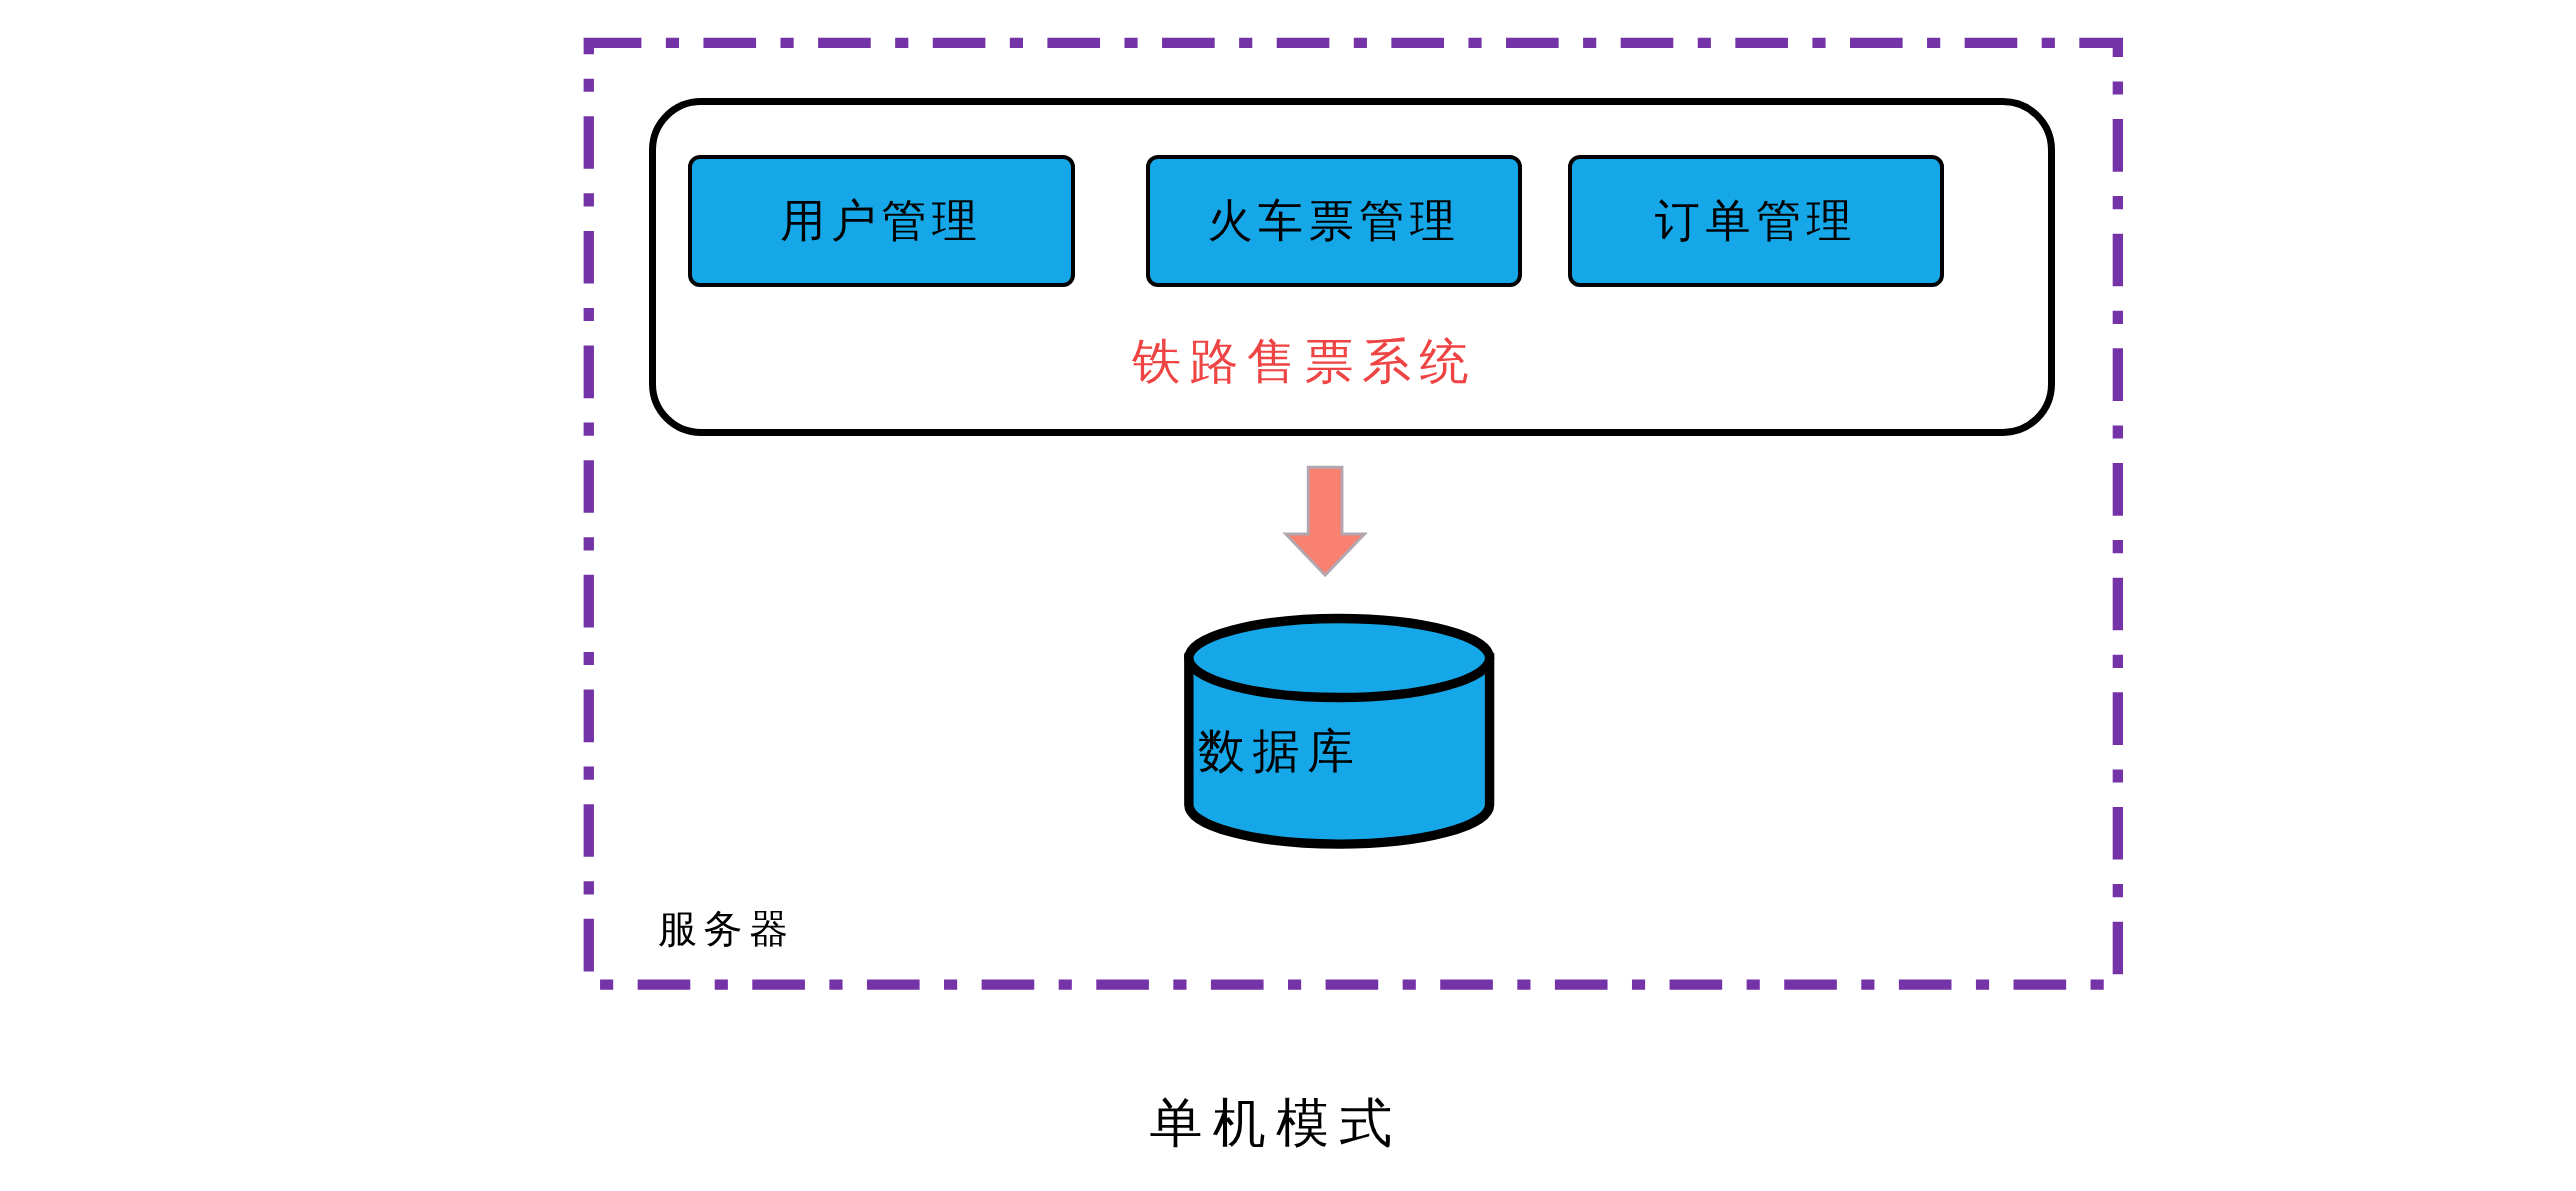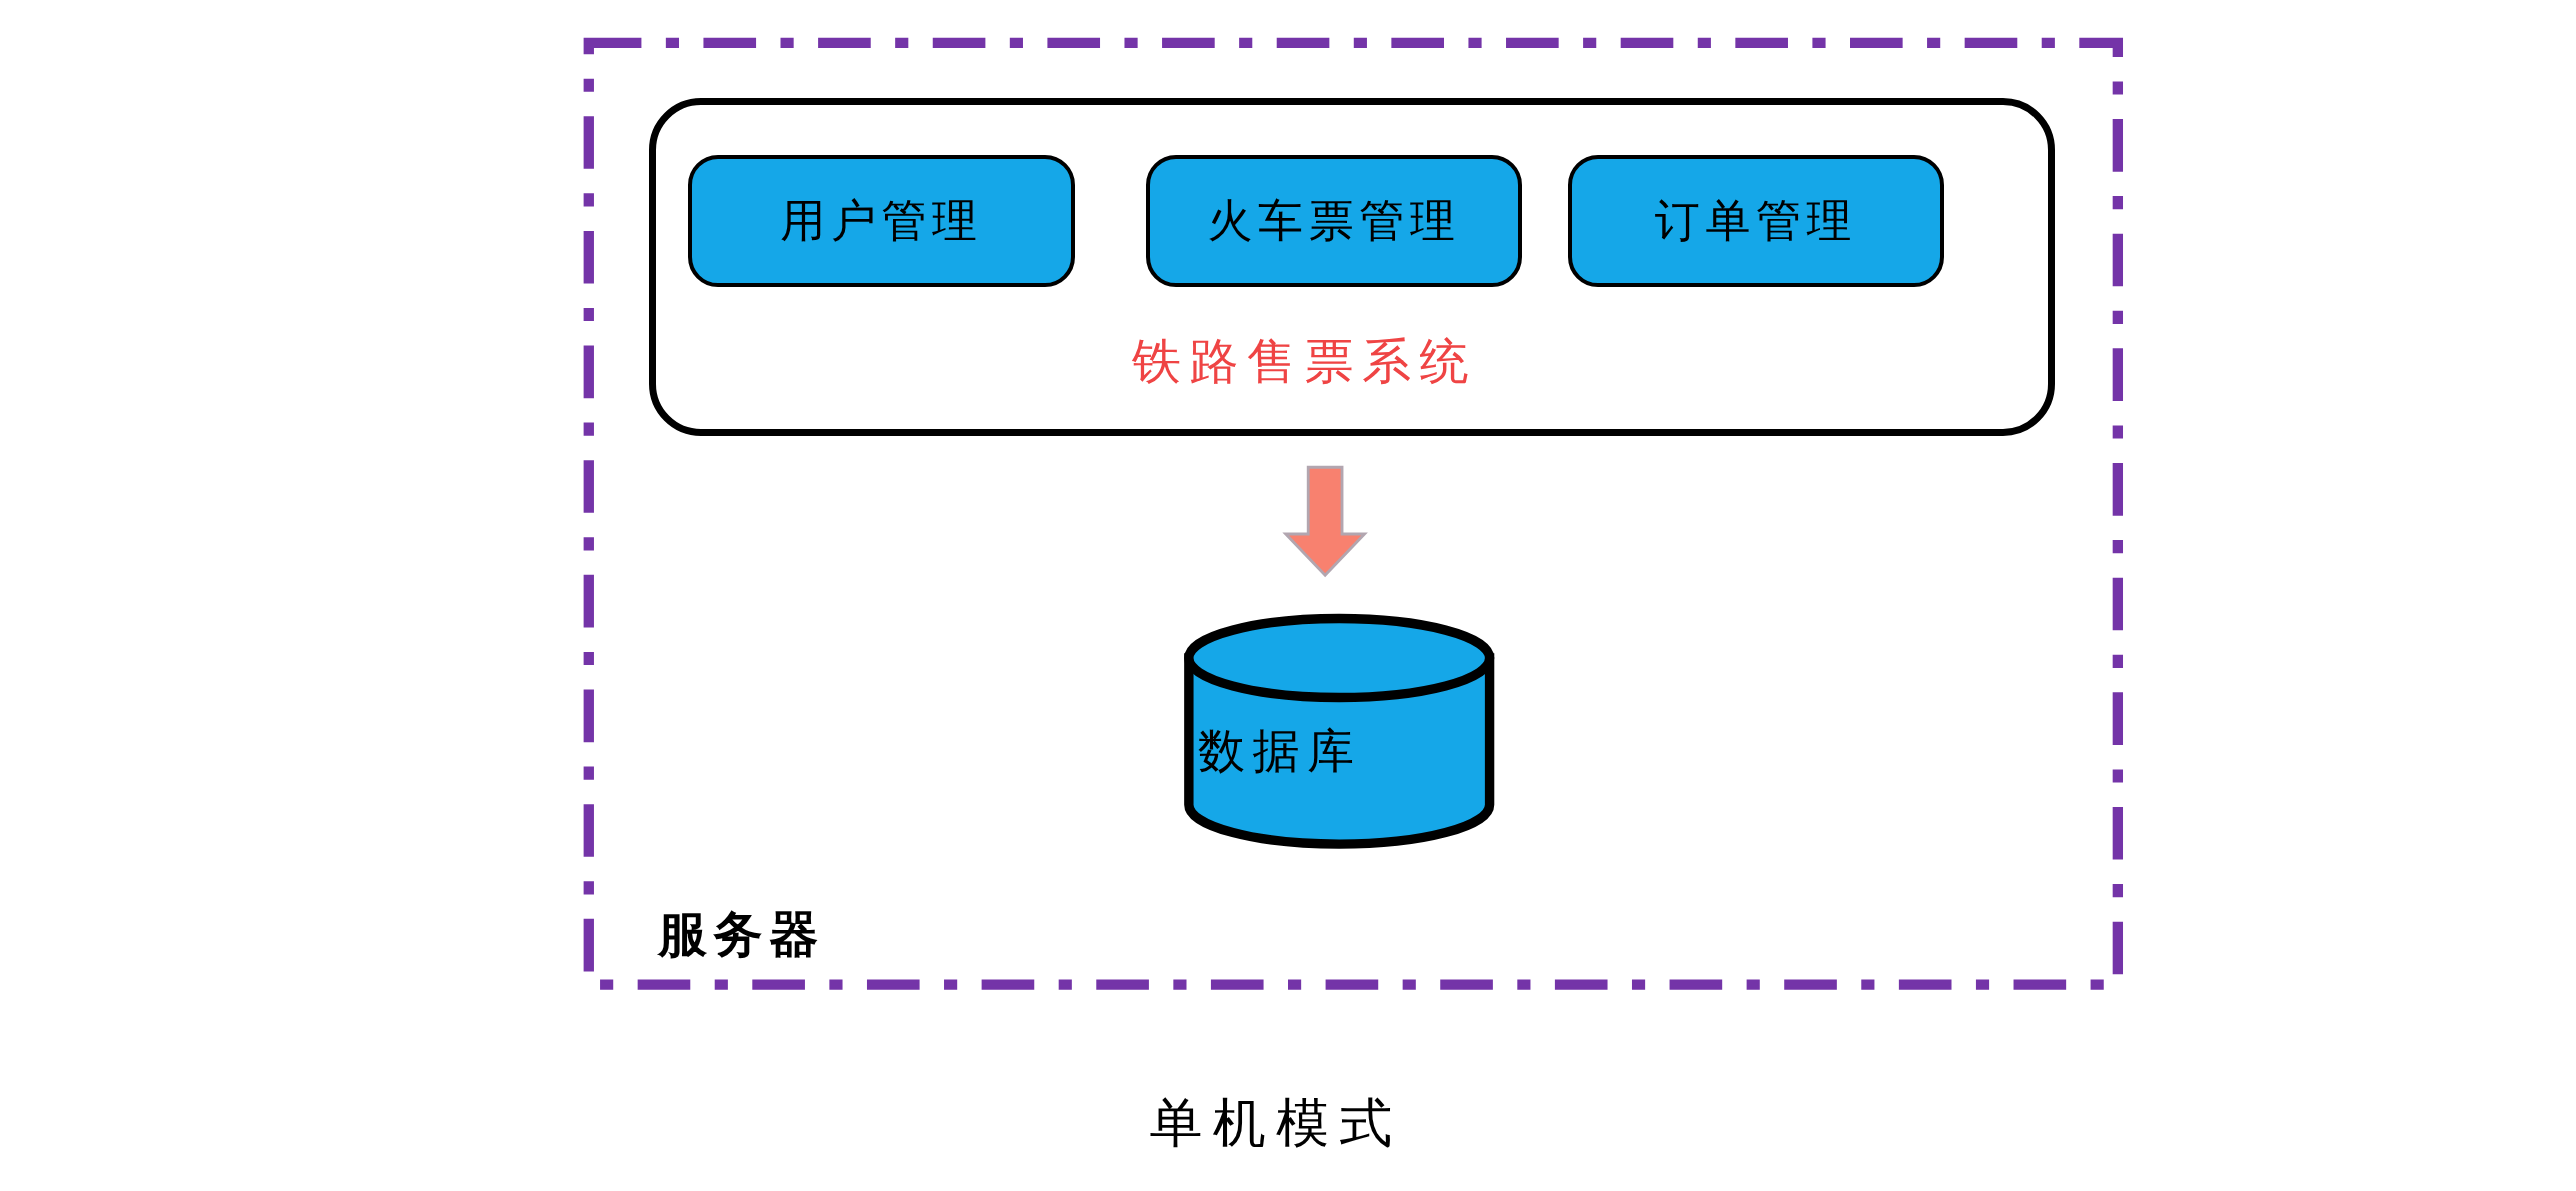--- a/index.html
+++ b/index.html
@@ -28,21 +28,21 @@
     border-radius: 52px;
   }
   
   .module {
     position: absolute;
     top: 50px;
     height: 132px;
     box-sizing: border-box;
     background: #15A7E8;
     border: 4.7px solid #000000;
-    border-radius: 30px;
+    border-radius: 12px;
     display: flex;
     align-items: center;
     justify-content: center;
   }
   .module-1 { left: 32px;   width: 387px; }
   .module-2 { left: 490px;  width: 376px; }
   .module-3 { left: 912px; width: 376px; }
   .module-label {
     font-size: 45px;
     letter-spacing: 5.6px;
@@ -62,24 +62,23 @@
     left: 1198px; top: 720px;
     width: 282px;
     text-align: left;
     font-size: 47px;
     letter-spacing: 7.5px;
     white-space: nowrap;
   }
   .server-label {
     position: absolute;
     left: 658px; top: 902px;
-    font-size: 49px;
+    font-size: 39px;
     letter-spacing: 6.6px;
     white-space: nowrap;
-    font-weight: bold;
   }
   .caption {
     position: absolute;
     left: 1121px; top: 1088px;
     width: 310px;
     text-align: center;
     font-size: 53px;
     letter-spacing: 10.3px;
     white-space: nowrap;
   }

